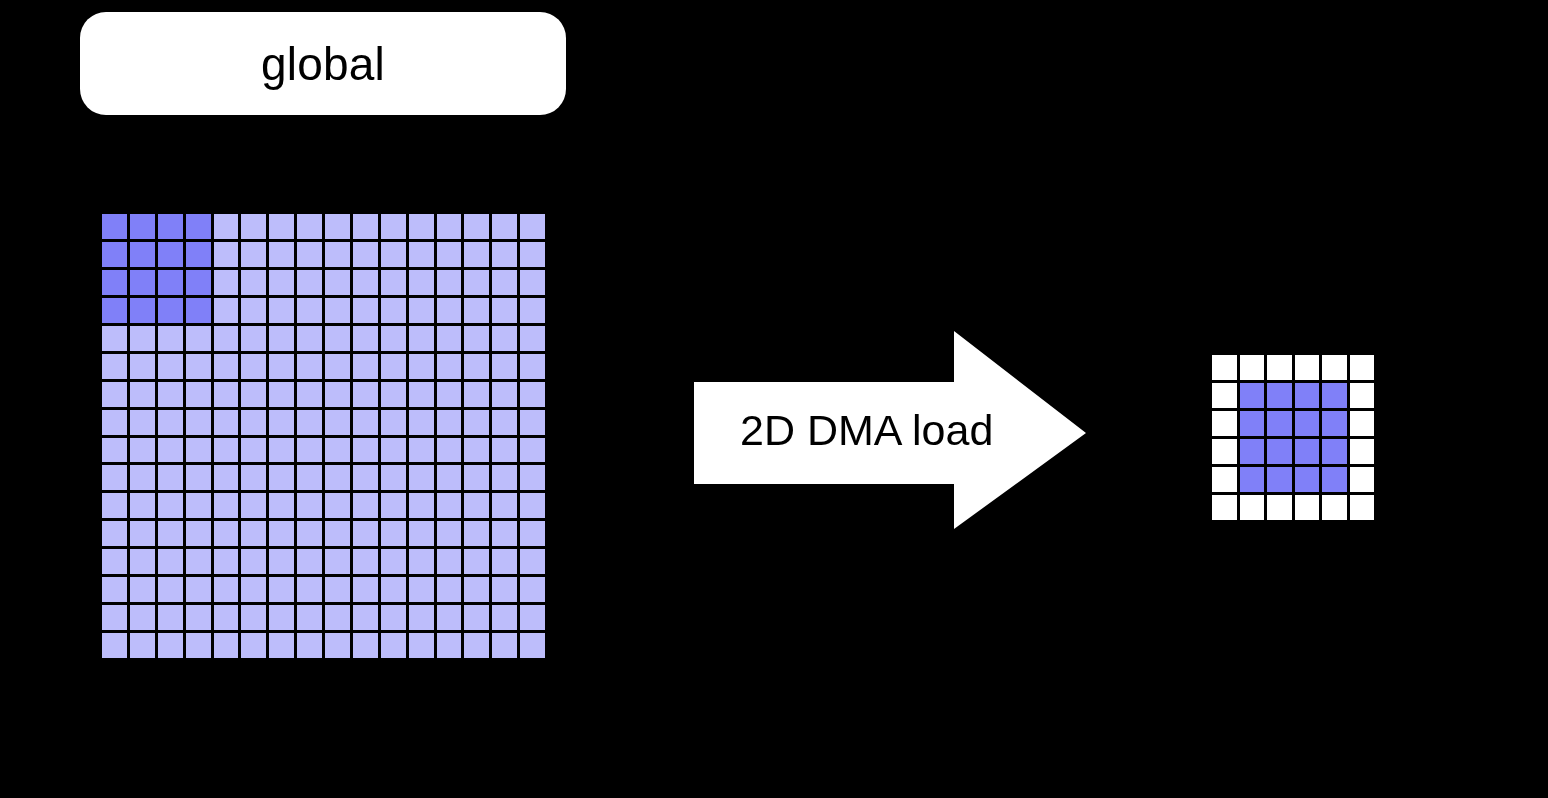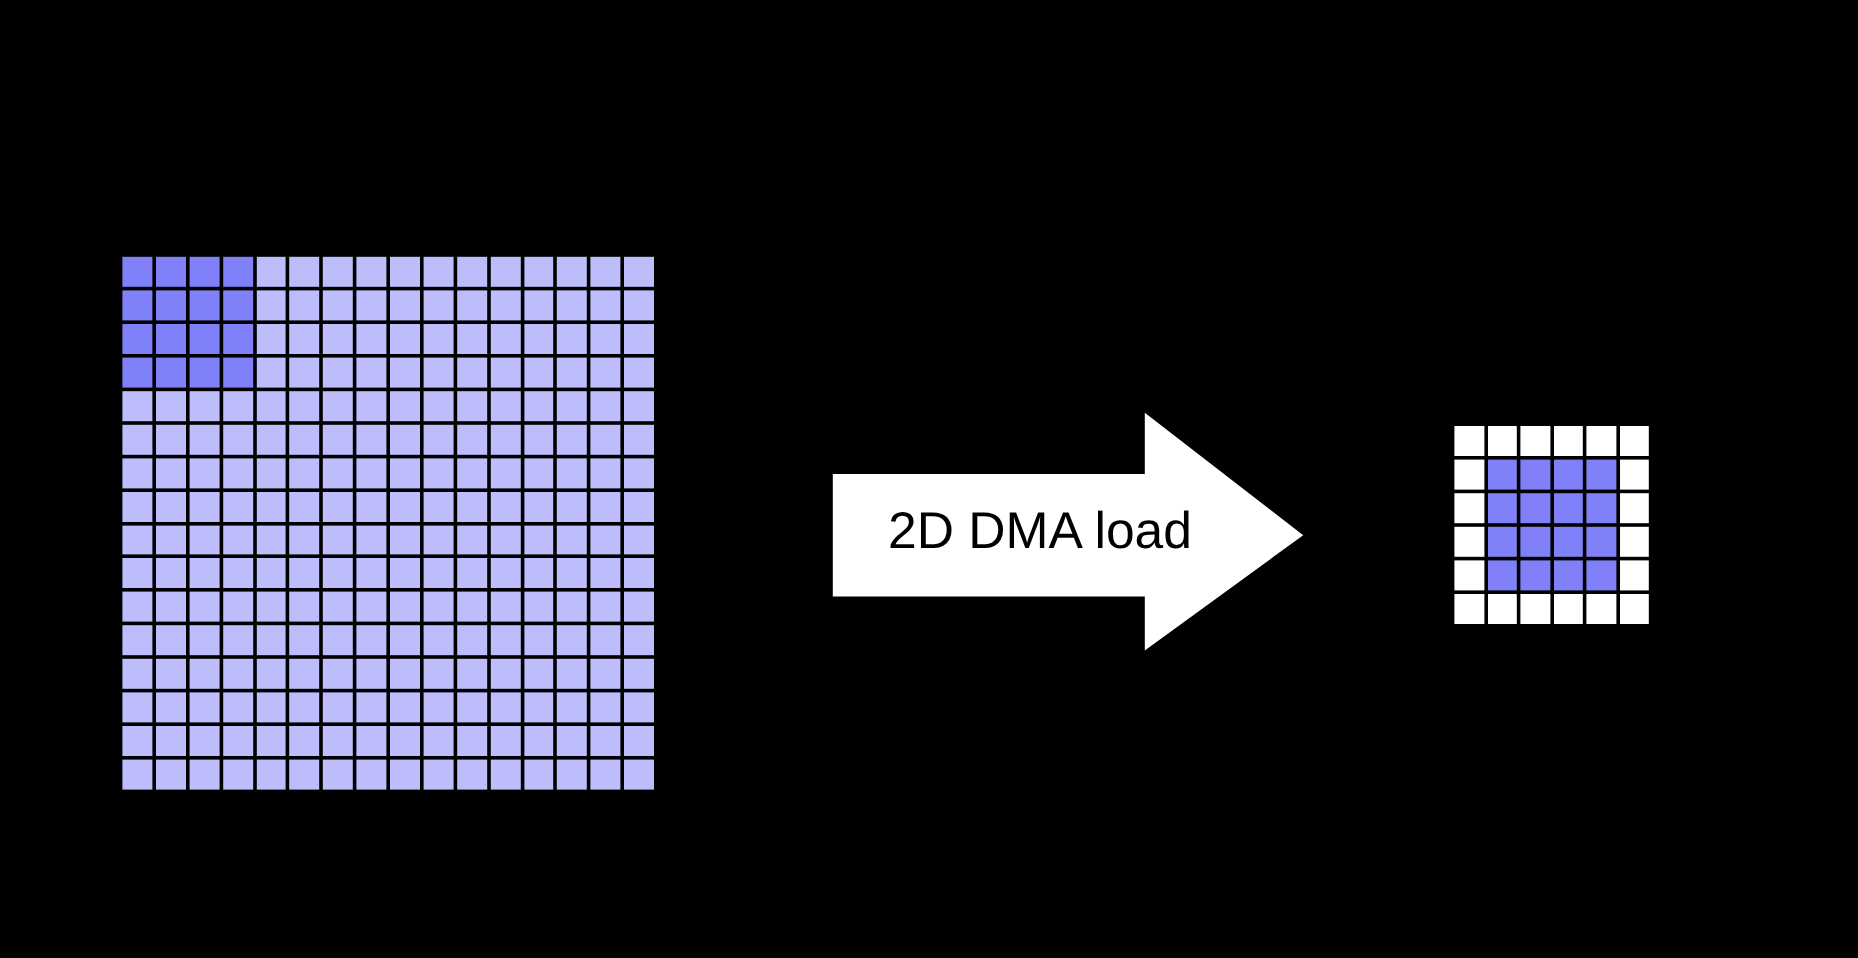--- a/index.html
+++ b/index.html
@@ -84,21 +84,21 @@
     grid-template-columns: repeat(6, 1fr);
     grid-template-rows: repeat(6, 1fr);
     gap: 3px;
     box-sizing: border-box;
   }
 
   
   #arrow-wrap {
     position: absolute;
     left: 690px;
-    top: 337px;
+    top: 324px;
     width: 400px;
     height: 212px;
   }
   #arrow-wrap svg {
     display: block;
     width: 400px;
     height: 212px;
   }
   #arrow-label {
     position: absolute;
@@ -115,20 +115,23 @@
     font-size: 43px;
     line-height: 1;
     pointer-events: none;
   }
 </style>
 </head>
 <body>
 
 <div class="stage" style="background: rgb(0, 0, 0);">
 
+  <div class="pill" id="pill-global" style="background: rgb(255, 255, 255); color: rgb(0, 0, 0);">
+    <span>global</span>
+  </div>
 
 
   <div class="grid" id="grid-global" style="grid-template-columns: repeat(16, 1fr); grid-template-rows: repeat(16, 1fr);">
       <div class="cell" style="background: rgb(128, 128, 248);"></div>
       <div class="cell" style="background: rgb(128, 128, 248);"></div>
       <div class="cell" style="background: rgb(128, 128, 248);"></div>
       <div class="cell" style="background: rgb(128, 128, 248);"></div>
       <div class="cell" style="background: rgb(189, 189, 251);"></div>
       <div class="cell" style="background: rgb(189, 189, 251);"></div>
       <div class="cell" style="background: rgb(189, 189, 251);"></div>

